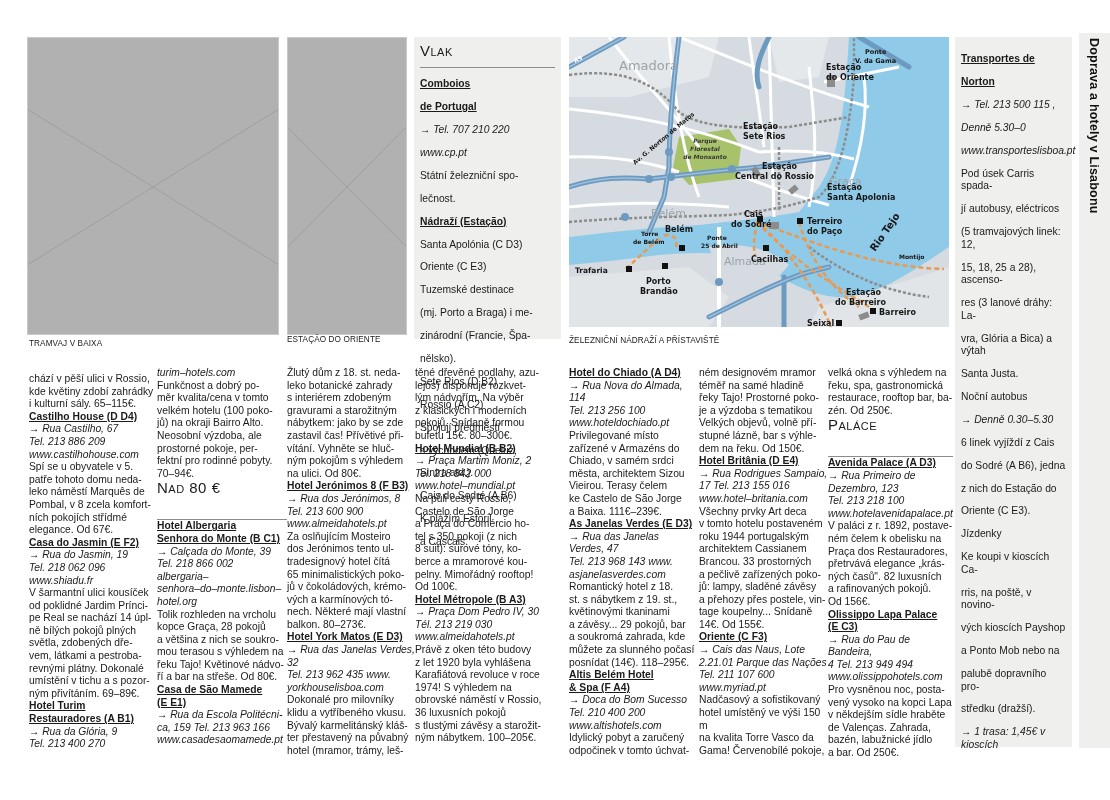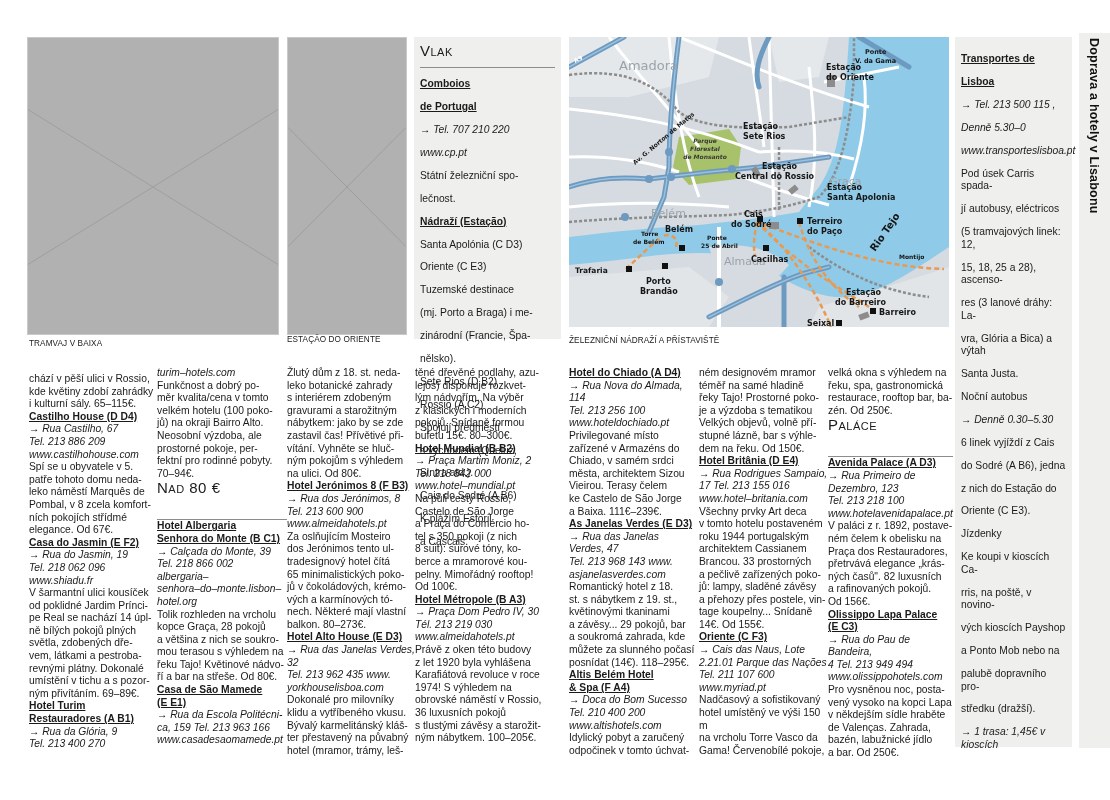--- a/index.html
+++ b/index.html
@@ -205,21 +205,21 @@
     <text class="ml" x="306" y="215" font-size="10" transform="rotate(-55 306 215)">Rio Tejo</text>
     <text class="mlw" x="6" y="26" font-size="6" transform="rotate(-25 6 26)">A9</text>
     <text class="ml" x="66" y="128" font-size="6" font-weight="normal" transform="rotate(-40 66 128)">Av. G. Norton de Matos</text>
   </svg>
 </div>
 <div class="abs caption" style="left:569px;top:336px;">Železniční nádraží a přístaviště</div>
 
 <div class="abs sidebox" style="left:955px;top:37px;width:117px;height:710px;">
   <div id="hromadna-lines">
       <p class="b">Transportes de</p>
-      <p class="b">Lisboa</p>
+      <p class="b">Norton</p>
       <p class="i arrow">Tel. 213 500 115 ,</p>
       <p class="i">Denně 5.30–0</p>
       <p class="i">www.transporteslisboa.pt</p>
       <p>Pod úsek Carris spada-</p>
       <p>jí autobusy, eléctricos</p>
       <p>(5 tramvajových linek: 12,</p>
       <p>15, 18, 25 a 28), ascenso-</p>
       <p>res (3 lanové dráhy: La-</p>
       <p>vra, Glória a Bica) a výtah</p>
       <p>Santa Justa.</p>
@@ -320,21 +320,21 @@
     <p class="i">Tel. 213 600 900</p>
     <p class="i"> www.almeidahotels.pt</p>
     <p>Za oslňujícím Mosteiro</p>
     <p>dos Jerónimos tento ul-</p>
     <p>tradesignový hotel čítá</p>
     <p>65 minimalistických poko-</p>
     <p>jů v čokoládových, krémo-</p>
     <p>vých a karmínových tó-</p>
     <p>nech. Některé mají vlastní</p>
     <p>balkon. 80–273€.</p>
-    <p class="b">Hotel Alto House (E D3)</p>
+    <p class="b">Hotel York Matos (E D3)</p>
     <p class="i arrow">Rua das Janelas Verdes, 32</p>
     <p class="i">Tel. 213 962 435 www.</p>
     <p class="i">yorkhouselisboa.com</p>
     <p>Dokonalé pro milovníky</p>
     <p>klidu a vytříbeného vkusu.</p>
     <p>Bývalý karmelitánský kláš-</p>
     <p>ter přestavený na půvabný</p>
     <p>hotel (mramor, trámy, leš-</p>
   </div>
 <div class="abs col" id="col3" style="left:415px;top:367px;width:140px;">
@@ -423,21 +423,21 @@
     <p>a přehozy přes postele, vin-</p>
     <p>tage koupelny... Snídaně</p>
     <p>14€. Od 155€.</p>
     <p class="b">Oriente (C F3)</p>
     <p class="i arrow">Cais das Naus, Lote</p>
     <p class="i">2.21.01 Parque das Nações</p>
     <p class="i">Tel. 211 107 600</p>
     <p class="i">www.myriad.pt</p>
     <p>Nadčasový a sofistikovaný</p>
     <p>hotel umístěný ve výši 150 m</p>
-    <p>na vrcholu Torre Vasco da</p>
+    <p>na kvalita Torre Vasco da</p>
     <p>Gama! Červenobílé pokoje,</p>
   </div>
 <div class="abs col" id="col6" style="left:828px;top:367px;width:125px;">
     <p>velká okna s výhledem na</p>
     <p>řeku, spa, gastronomická</p>
     <p>restaurace, rooftop bar, ba-</p>
     <p>zén. Od 250€.</p>
     <p class="sec-title sc">Paláce</p>
     <p class="b">Avenida Palace (A D3)</p>
     <p class="i arrow">Rua Primeiro de</p>

